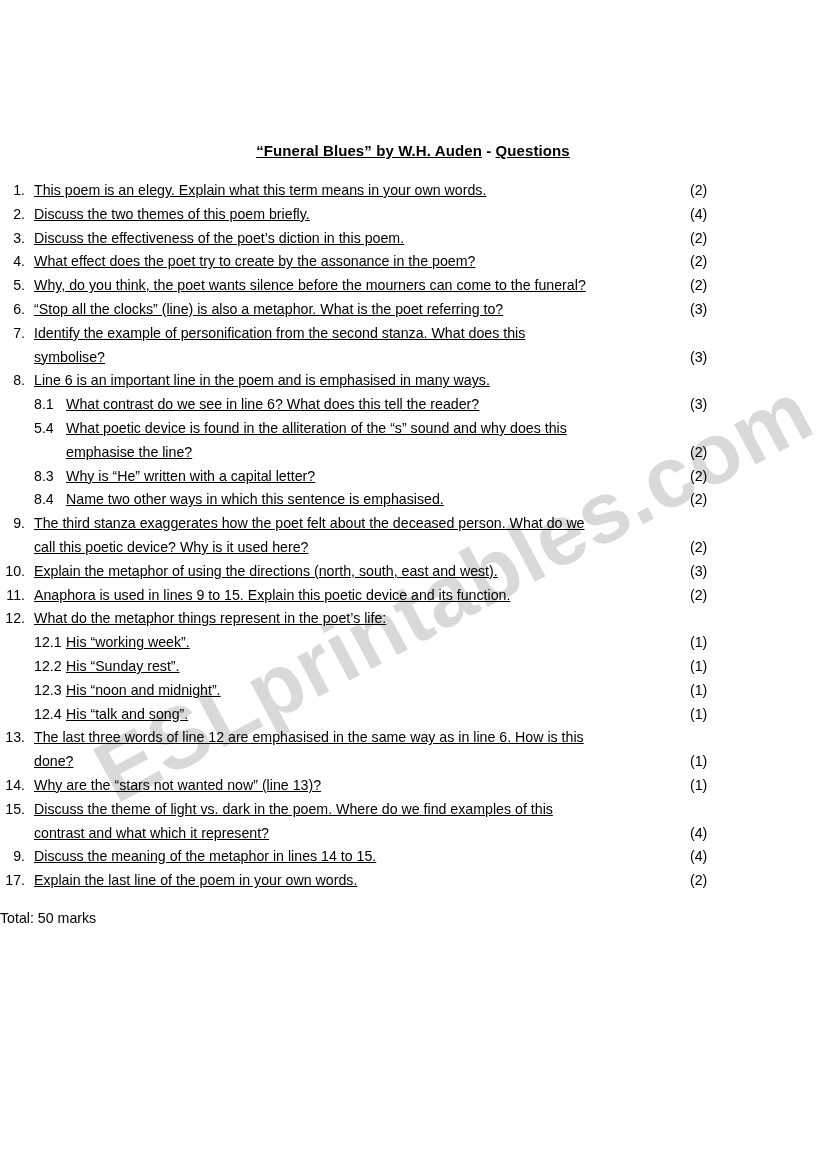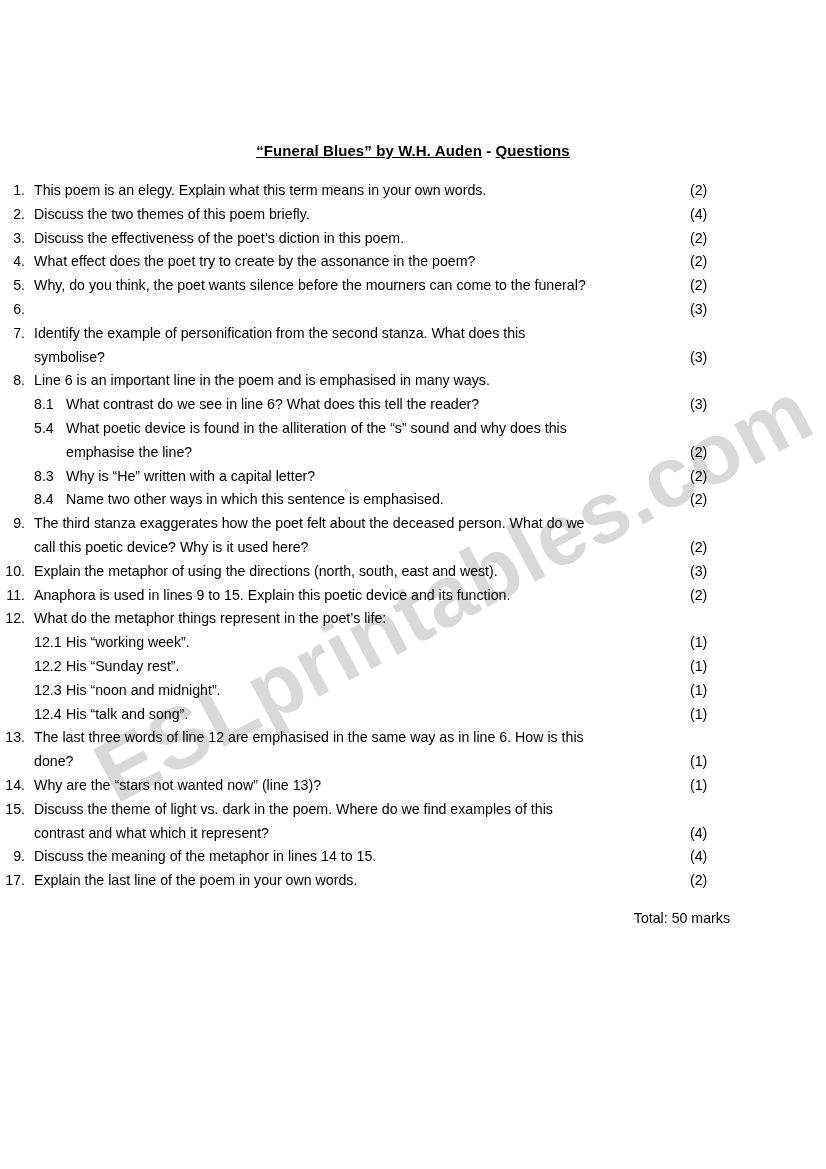--- a/index.html
+++ b/index.html
@@ -82,36 +82,37 @@
     width: 66px;
     flex: 0 0 66px;
     text-align: left;
     padding-left: 34px;
     padding-right: 6px;
   }
   .body-text {
     flex: 1 1 auto;
     padding-right: 10px;
     max-width: 560px;
+    text-decoration: underline;
   }
   .marks {
     position: absolute;
     right: 96px;
     width: 40px;
     text-align: left;
   }
   .marks-first {
     top: 0;
   }
   .marks-last {
     bottom: 0;
   }
   .total {
     margin-top: 17px;
-    text-align: right;
+    text-align: left;
     padding-right: 96px;
     font-size: 14.2px;
   }
 </style>
 </head>
 <body>
 
 <div class="page">
 
   <div class="watermark">ESLprintables.com</div>
@@ -152,20 +153,21 @@
         <li class="qrow">
           <div class="qline">
             <span class="num">5.</span>
             <span class="body-text">Why, do you think, the poet wants silence before the mourners can come to the funeral?</span>
           </div>
           <span class="marks marks-last">(2)</span>
         </li>
         <li class="qrow">
           <div class="qline">
             <span class="num">6.</span>
+            <span class="body-text"> “Stop all the clocks” (line) is also a metaphor.  What is the poet referring to?</span>
           </div>
           <span class="marks marks-first">(3)</span>
         </li>
         <li class="qrow">
           <div class="qline">
             <span class="num">7.</span>
             <span class="body-text">Identify the example of personification from the second stanza.  What does this symbolise?</span>
           </div>
           <span class="marks marks-last">(3)</span>
         </li>

